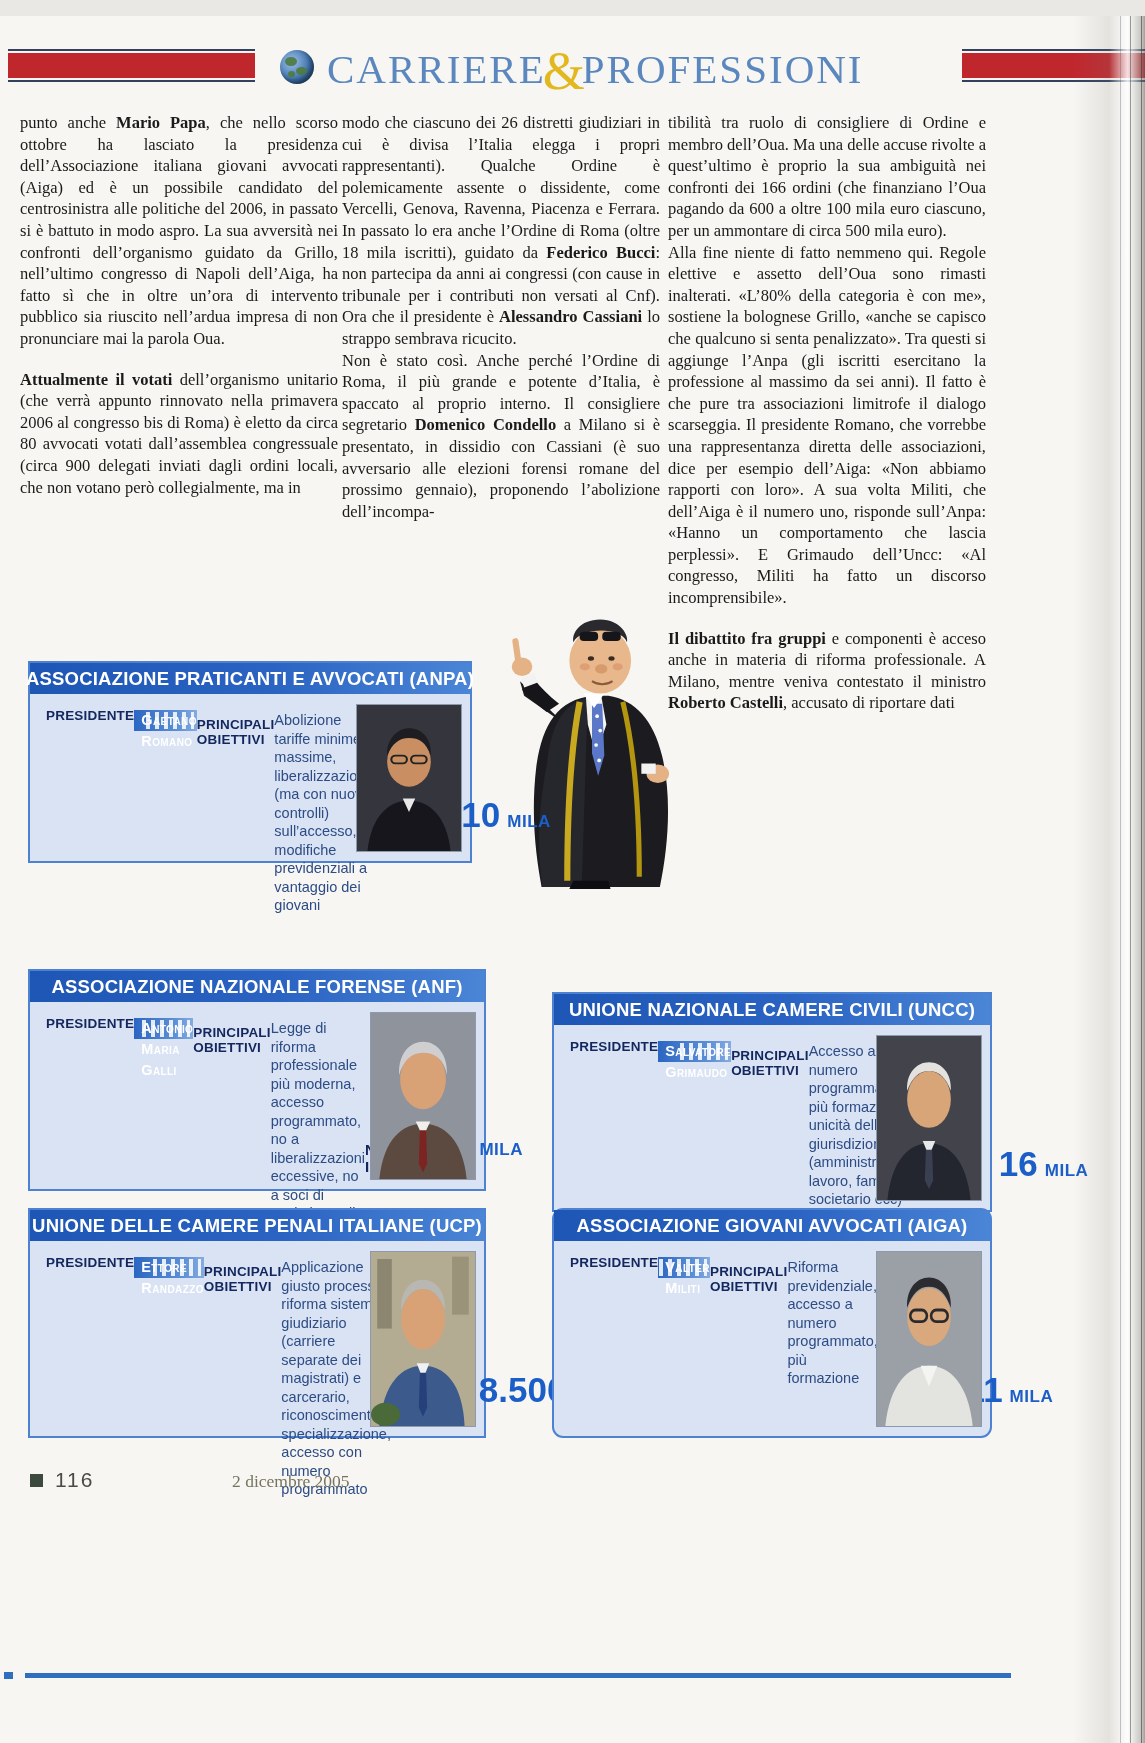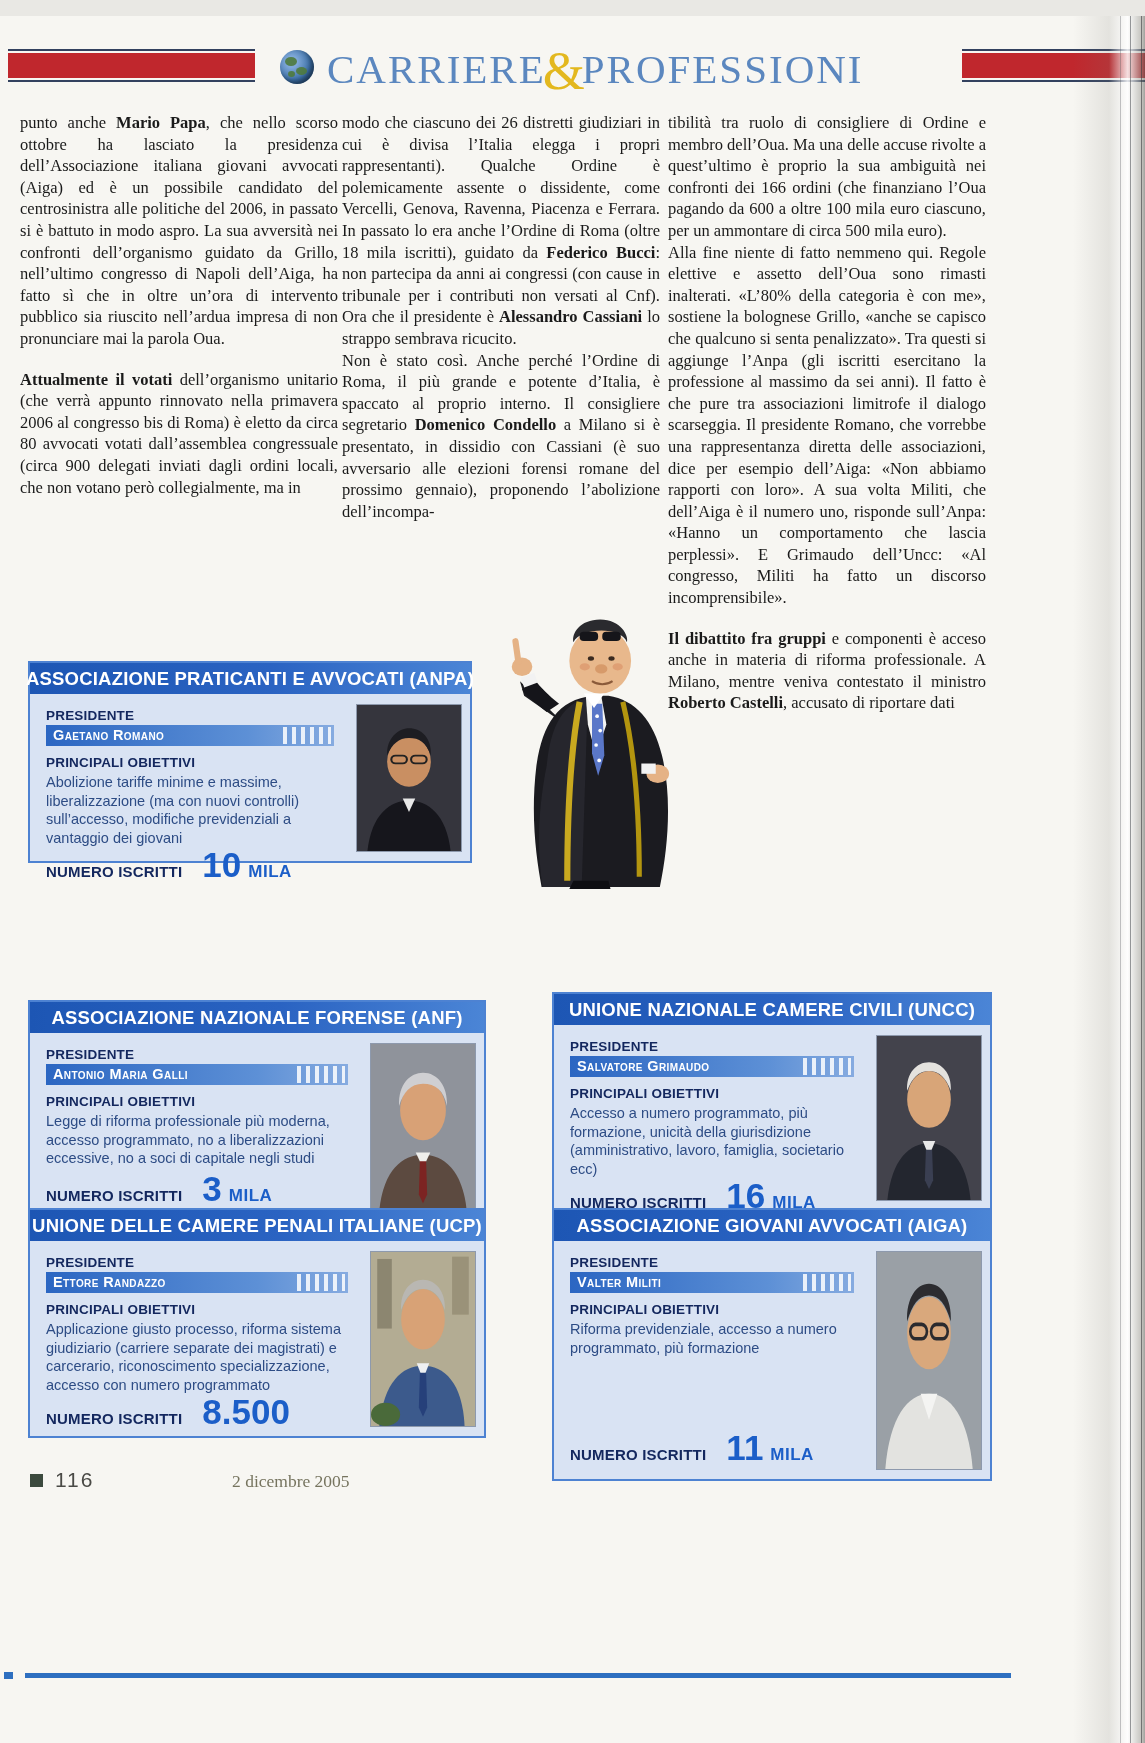--- a/index.html
+++ b/index.html
@@ -41,21 +41,21 @@
     position:absolute; box-sizing:border-box;
     background:#d9e3f3; border:2px solid #4d82d2;
     font-family:"Liberation Sans", sans-serif;
   }
   .box-title{
     height:31px; display:flex; align-items:center; justify-content:center;
     background:linear-gradient(90deg,#1d56b4 0%, #2a63c2 55%, #4b85d6 100%);
     color:#ffffff; font-weight:700; font-size:18.5px; letter-spacing:.2px; white-space:nowrap;
   }
   .box-body{position:relative; box-sizing:border-box; height:calc(100% - 31px); padding:14px 14px 10px 16px;}
-  .box-left{display:flex; flex-direction:column; height:100%; box-sizing:border-box; width:calc(100% - 122px);}
+  .box-left{display:flex; flex-direction:row; height:100%; box-sizing:border-box; width:calc(100% - 122px);}
   .lbl{color:#13275e; font-weight:700; font-size:13.5px; letter-spacing:.2px;}
   .lbl.obj{margin-top:9px;}
   .name-bar{
     position:relative; margin-top:2px; height:21px; line-height:21px; padding-left:7px;
     background:linear-gradient(90deg,#2b66c2 0%, #5d90d6 70%, #86abe0 100%);
     color:#fff; font-weight:700; font-size:14.5px; font-variant:small-caps; letter-spacing:.4px;
   }
   .name-bar .stripes{
     position:absolute; right:3px; top:2px; bottom:2px; width:48px;
     background:repeating-linear-gradient(90deg, rgba(255,255,255,.85) 0 4px, rgba(255,255,255,0) 4px 9px);
@@ -190,21 +190,21 @@
           <path d="M29 52 C28 34 40 24 50 24 C62 24 72 34 71 52 C66 38 60 34 50 34 C40 34 34 40 29 52Z" fill="#1d1d22"></path>
           <rect x="33" y="52" width="15" height="8" rx="4" fill="none" stroke="#222" stroke-width="2"></rect>
           <rect x="52" y="52" width="15" height="8" rx="4" fill="none" stroke="#222" stroke-width="2"></rect>
           <path d="M10 150 C14 112 32 98 50 98 C68 98 86 112 90 150 Z" fill="#16161c"></path>
           <path d="M44 96 L50 110 L56 96 Z" fill="#e8e8e8"></path>
         </svg>
       </div>
     </div>
   </div>
 
-  <div class="assoc-box" style="left:28px;top:984px;width:458px;height:222px;">
+  <div class="assoc-box" style="left:28px;top:953px;width:458px;height:222px;">
     <div class="box-title">ASSOCIAZIONE NAZIONALE FORENSE (ANF)</div>
     <div class="box-body">
       <div class="box-left">
         <div class="lbl">PRESIDENTE</div>
         <div class="name-bar"><span>Antonio Maria Galli</span><span class="stripes"></span></div>
         <div class="lbl obj">PRINCIPALI OBIETTIVI</div>
         <div class="objectives">Legge di riforma professionale più moderna, accesso programmato, no a liberalizzazioni eccessive, no a soci di capitale negli studi</div>
         <div class="members">
           <span class="m-label">NUMERO ISCRITTI</span>
           <span class="m-value">3</span>
@@ -274,21 +274,21 @@
           <path d="M29 50 C28 34 38 24 50 24 C62 24 72 34 71 50 C66 38 60 32 50 32 C40 32 34 38 29 50Z" fill="#b9b7b2"></path>
           <path d="M8 150 C12 112 30 98 50 98 C70 98 88 112 90 150 Z" fill="#3c5a8c"></path>
           <path d="M44 96 L50 110 L56 96 Z" fill="#eef0f2"></path>
           <path d="M47 104 L53 104 L54 134 L50 142 L46 134 Z" fill="#26407a"></path>
           <ellipse cx="14" cy="140" rx="14" ry="10" fill="#4a6a3a"></ellipse>
         </svg>
       </div>
     </div>
   </div>
 
-  <div class="assoc-box" style="left:552px;top:1192px;width:440px;height:273px;">
+  <div class="assoc-box" style="left:552px;top:1192px;width:440px;height:230px;border-radius:11px;">
     <div class="box-title">ASSOCIAZIONE GIOVANI AVVOCATI (AIGA)</div>
     <div class="box-body">
       <div class="box-left">
         <div class="lbl">PRESIDENTE</div>
         <div class="name-bar"><span>Valter Militi</span><span class="stripes"></span></div>
         <div class="lbl obj">PRINCIPALI OBIETTIVI</div>
         <div class="objectives">Riforma previdenziale, accesso a numero programmato, più formazione</div>
         <div class="members">
           <span class="m-label">NUMERO ISCRITTI</span>
           <span class="m-value">11</span>

